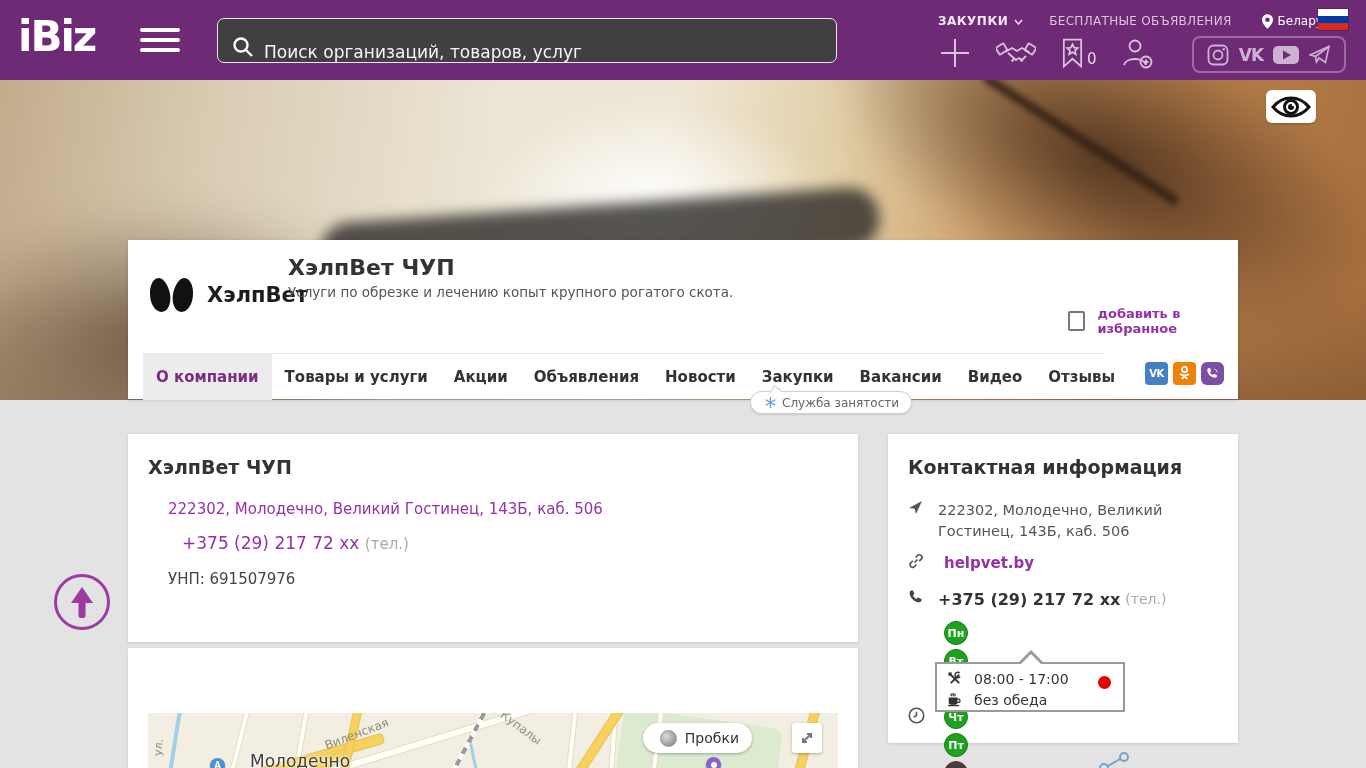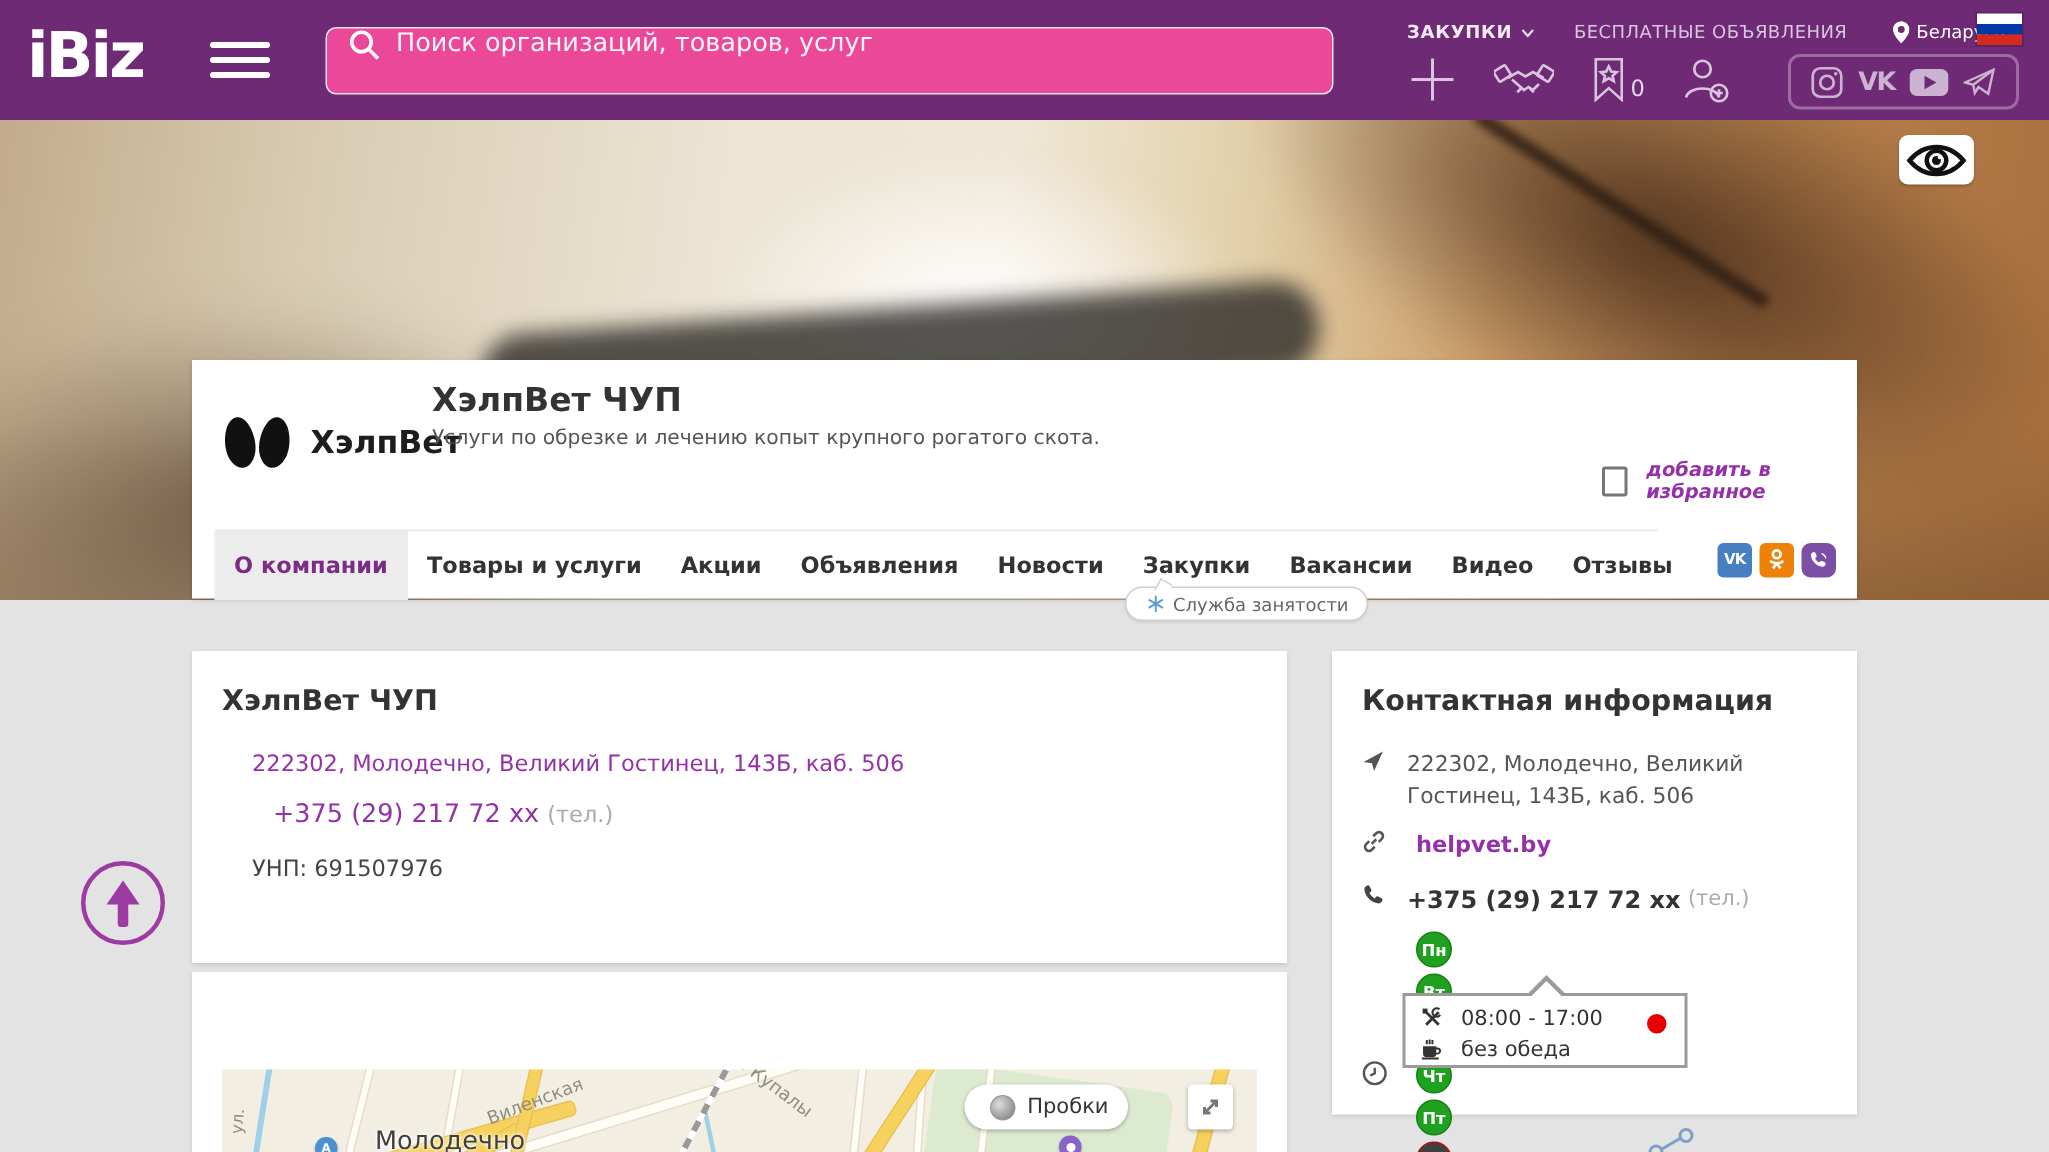--- a/index.html
+++ b/index.html
@@ -5,21 +5,21 @@
   * { margin:0; padding:0; box-sizing:border-box; }
   html,body { width:1366px; height:768px; }
   body { font-family:"DejaVu Sans","Liberation Sans",sans-serif; }
   #app { position:relative; width:1366px; height:768px; overflow:hidden; background:#e3e3e3; }
 
   
   .header { position:absolute; top:0; left:0; width:1366px; height:80px; background:#6e2a74; z-index:30; }
   .logo { position:absolute; left:18px; top:12px; color:#fff; font-size:42px; font-weight:bold; letter-spacing:-2px; }
   .burger { position:absolute; left:140px; top:28px; width:40px; height:26px; cursor:pointer; }
   .burger div { width:40px; height:4px; background:#fff; border-radius:2px; margin-bottom:6px; }
-  .searchbox { position:absolute; left:217px; top:18px; width:672px; height:45px; background:#ec4899; border:1px solid #efe3f1; border-radius:7px; display:flex; align-items:flex-start; padding:0 14px; }
+  .searchbox { position:absolute; left:217px; top:18px; width:620px; height:45px; background:#404040; border:1px solid #efe3f1; border-radius:7px; display:flex; align-items:flex-end; padding:0 14px; }
   .searchbox input { flex:1; background:transparent; border:none; outline:none; color:#fff; font-size:17px; font-family:inherit; margin-left:10px; }
   .searchbox input::placeholder { color:rgba(255,255,255,.95); }
   .toprow { position:absolute; top:12px; left:938px; width:420px; height:18px; color:#fff; font-size:12px; display:flex; align-items:center; }
   .toplink { display:flex; align-items:center; cursor:pointer; }
   .zakupki { font-weight:bold; letter-spacing:.5px; color:#f3eaf5; }
   .freeads { color:#d9c5de; margin-left:26px; letter-spacing:.3px; }
   .country { margin-left:30px; color:#fff; }
   .flag { position:absolute; left:1318px; top:9px; width:30px; height:21px; box-shadow:0 0 0 1px rgba(0,0,0,.2); cursor:pointer; }
   .flag div { height:7px; }
   .iconrow { position:absolute; top:36px; left:938px; display:flex; align-items:center; color:#d9c3dd; }
@@ -43,21 +43,21 @@
   .company-card { position:absolute; left:128px; top:240px; width:1110px; height:159px; background:#fff; z-index:10; box-shadow:0 1px 3px rgba(0,0,0,.15); }
   .clogo { position:absolute; left:22px; top:38px; display:flex; align-items:center; }
   .hoof { width:20px; height:34px; background:#111; border-radius:50% 50% 50% 50%/55% 55% 45% 45%; }
   .hoof.l { transform:rotate(-8deg); margin-right:3px; }
   .hoof.r { transform:rotate(8deg); }
   .clogo-text { font-size:21px; font-weight:bold; color:#1d1d1d; margin-left:14px; }
   .cname { position:absolute; left:160px; top:15px; font-size:22px; font-weight:bold; color:#333; }
   .ctagline { position:absolute; left:160px; top:44px; font-size:13.5px; color:#555; }
   .fav { position:absolute; left:940px; top:66px; display:flex; align-items:center; cursor:pointer; }
   .fav-box { width:20px; height:20px; border:2px solid #777; border-radius:2px; background:#fff; }
-  .fav-label { margin-left:12px; font-size:13px; font-weight:bold; color:#9531a8;font-style:italic; }
+  .fav-label { margin-left:12px; font-size:13px; font-weight:bold; color:#9531a8; }
   .tabstrip { position:absolute; left:15px; top:113px; width:962px; height:46px; border-top:1px solid #e8e8e8; display:flex; }
   .tab { height:46px; line-height:46px; padding:0 13px; font-size:15px; font-weight:bold; color:#333; cursor:pointer; white-space:nowrap; }
   .tab.active { background:#ececec; color:#7b2d84; }
   .tab-socials { position:absolute; left:1017px; top:122px; display:flex; gap:5px; }
   .sq { width:23px; height:23px; border-radius:4px; display:flex; align-items:center; justify-content:center; cursor:pointer; }
   .sq.vk { background:#4680c2; color:#fff; font-size:10px; font-weight:bold; letter-spacing:-.5px; }
   .sq.ok { background:#ee8208; }
   .sq.viber { background:#7d4ea5; border-radius:6px; }
 
   

